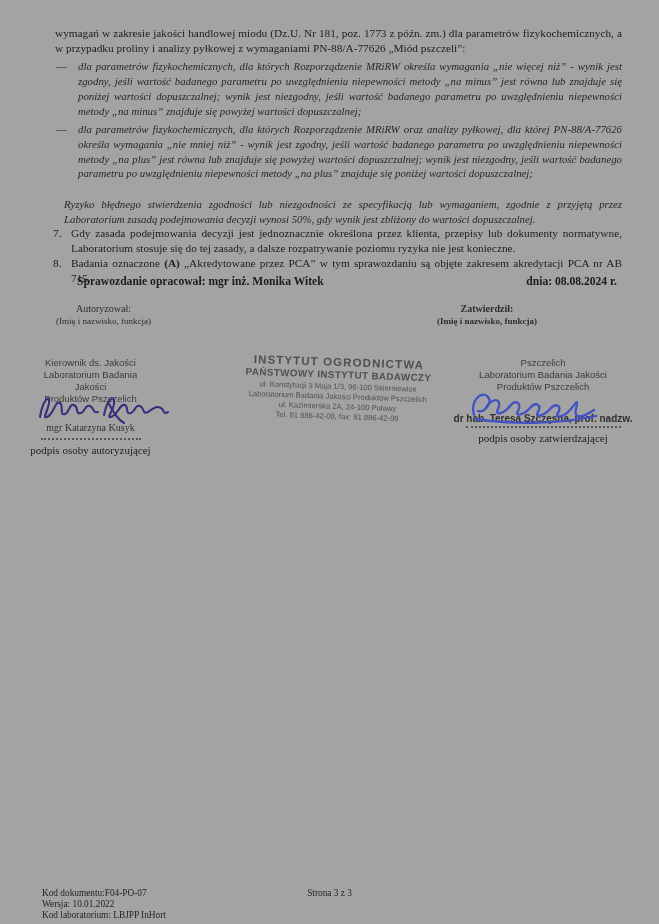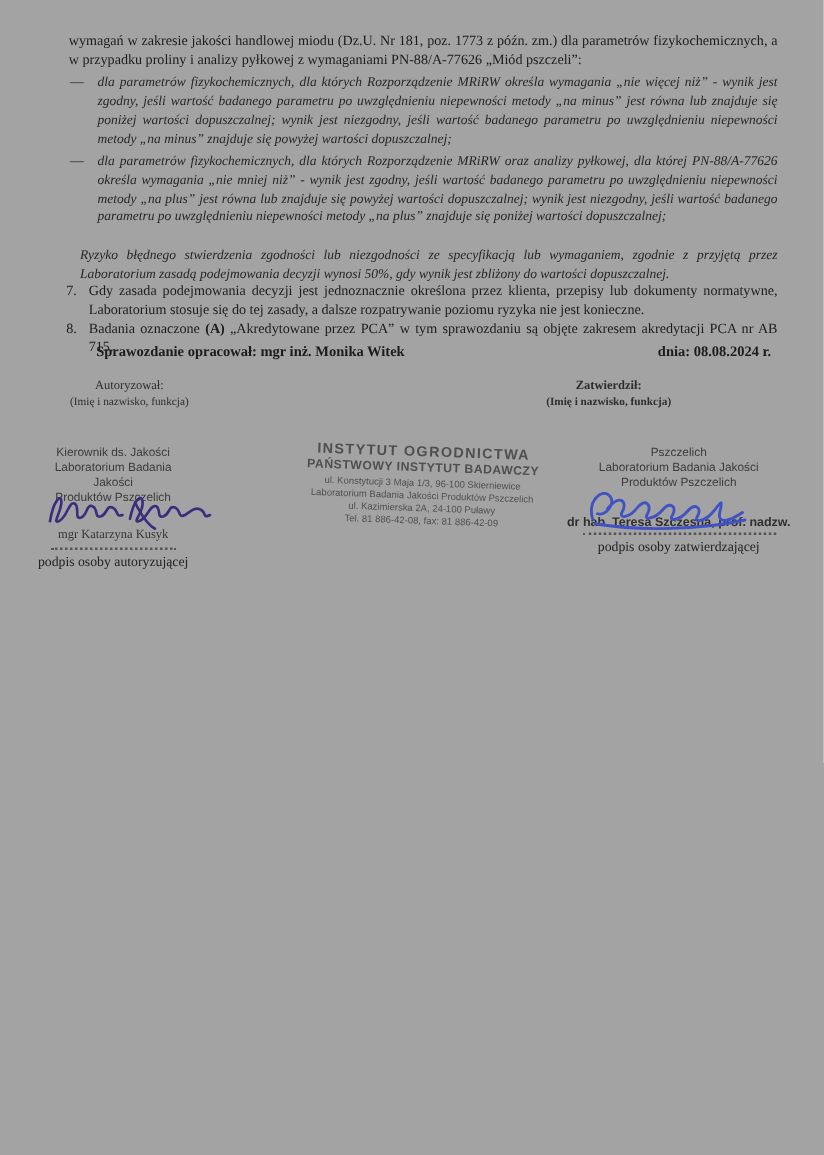--- a/index.html
+++ b/index.html
@@ -146,14 +146,20 @@
 
   <svg class="handsig handsig-right" width="136" height="40" viewBox="0 0 136 40">
     <g fill="none" stroke="#4152c4" stroke-width="2.3" stroke-linecap="round">
       <path d="M8,27 C4,12 16,2 22,9 C27,15 18,25 12,23"></path>
       <path d="M20,19 C30,7 36,13 32,21 C28,28 38,26 44,18 C50,10 56,16 52,23 C48,29 58,27 64,20 C70,13 76,17 72,24 C68,30 78,28 84,21 C90,14 96,18 92,25 C88,31 98,29 104,22 C110,15 113,9 110,21 C107,33 119,28 128,22"></path>
       <path d="M10,31 C45,37 94,36 130,28"></path>
     </g>
   </svg>
 
 
+  <div class="footer">
+    <div>Kod dokumentu:F04-PO-07</div>
+    <div>Wersja: 10.01.2022</div>
+    <div>Kod laboratorium: LBJPP InHort</div>
+  </div>
+  <div class="pagenum">Strona 3 z 3</div>
 
 </div>
 
 </body></html>

